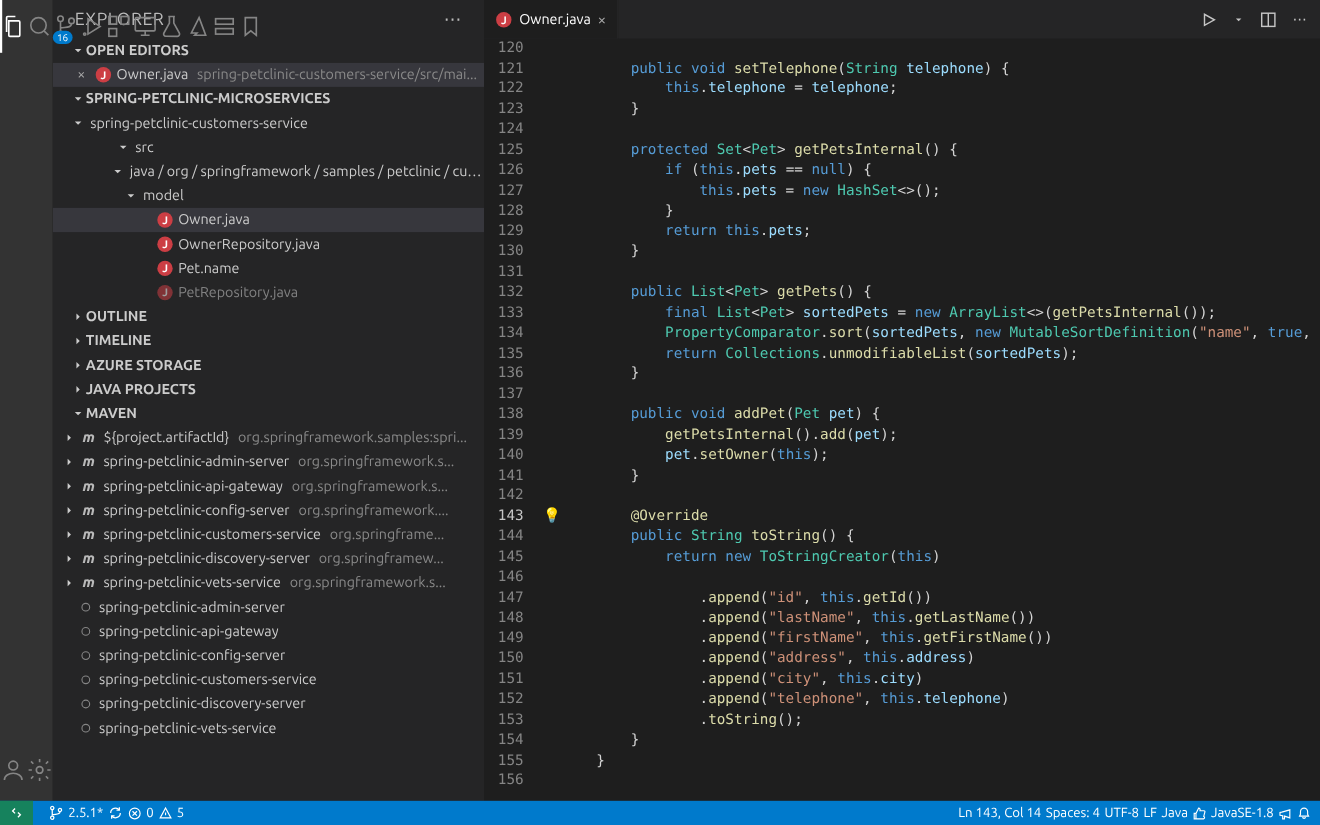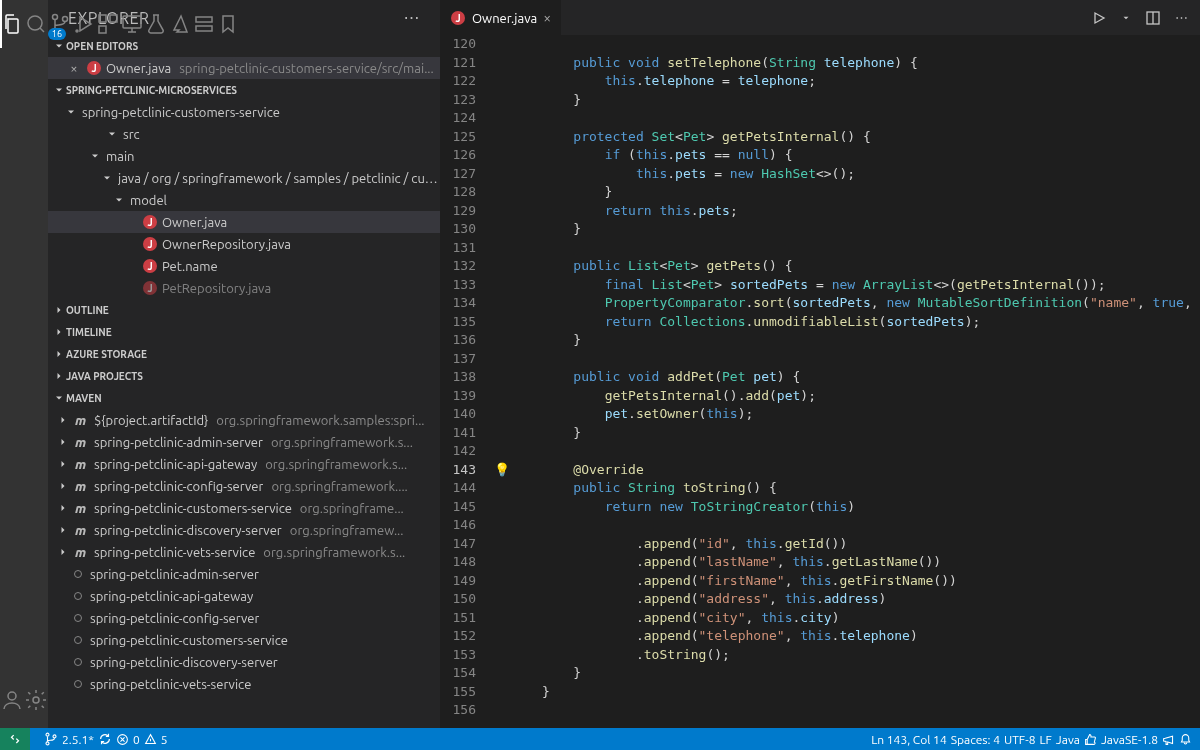--- a/index.html
+++ b/index.html
@@ -26,22 +26,22 @@
 .act-item .badge { position: absolute; bottom: 8px; right: 6px; background: #007acc; color: #fff; font-size: 9px; padding: 1px 4px; border-radius: 8px; min-width: 14px; text-align: center; }
 
 
 .sidebar { width: 392px; background: #252526; display: flex; flex-direction: column; min-height: 0; }
 .sidebar-title {
   height: 35px; display: flex; align-items: center; padding: 0 20px 0 20px;
   font-size: 16px; color: #bbbbbb; letter-spacing: 0.5px; justify-content: space-between;
 }
 .sidebar-title .dots { color: #bbbbbb; cursor: pointer; }
 .pane-head {
-  height: 22px; display: flex; align-items: center; padding-left: 4px;
-  font-size: 10px; font-weight: 700; color: #cccccc; cursor: pointer;
+  height: 22px; display: flex; align-items: center; padding-left: 16px;
+  font-size: 13px; font-weight: 700; color: #cccccc; cursor: pointer;
   text-transform: uppercase;
 }
 .pane-head .tw { width: 14px; height: 22px; display: inline-flex; align-items: center; justify-content: center; }
 .tree { overflow: hidden; }
 .row {
   height: 22px; display: flex; align-items: center; gap: 4px;
   color: #cccccc; cursor: pointer; white-space: nowrap;
 }
 .row.sel { background: #37373d; }
 .row .tw { width: 14px; display: inline-flex; align-items: center; justify-content: center; flex: none; }
@@ -215,28 +215,20 @@
           </span>
           <span class="lbl">spring-petclinic-customers-service</span>
         </div>
         <div class="row" style="padding-left: 28px; margin-left: 29px;">
           <span class="tw chev">
             <svg viewBox="0 0 16 16" fill="currentColor">
               <path d="M4 6l4 4 4-4z"></path>
             </svg>
           </span>
           <span class="lbl">src</span>
-        </div>
-        <div class="row" style="padding-left: 40px;">
-          <span class="tw chev">
-            <svg viewBox="0 0 16 16" fill="currentColor">
-              <path d="M4 6l4 4 4-4z"></path>
-            </svg>
-          </span>
-          <span class="lbl">main</span>
         </div>
         <div class="row" style="padding-left: 52px;">
           <span class="tw chev">
             <svg viewBox="0 0 16 16" fill="currentColor">
               <path d="M4 6l4 4 4-4z"></path>
             </svg>
           </span>
           <span class="lbl">java / org / springframework / samples / petclinic / custo...</span>
         </div>
         <div class="row" style="padding-left: 64px;">

